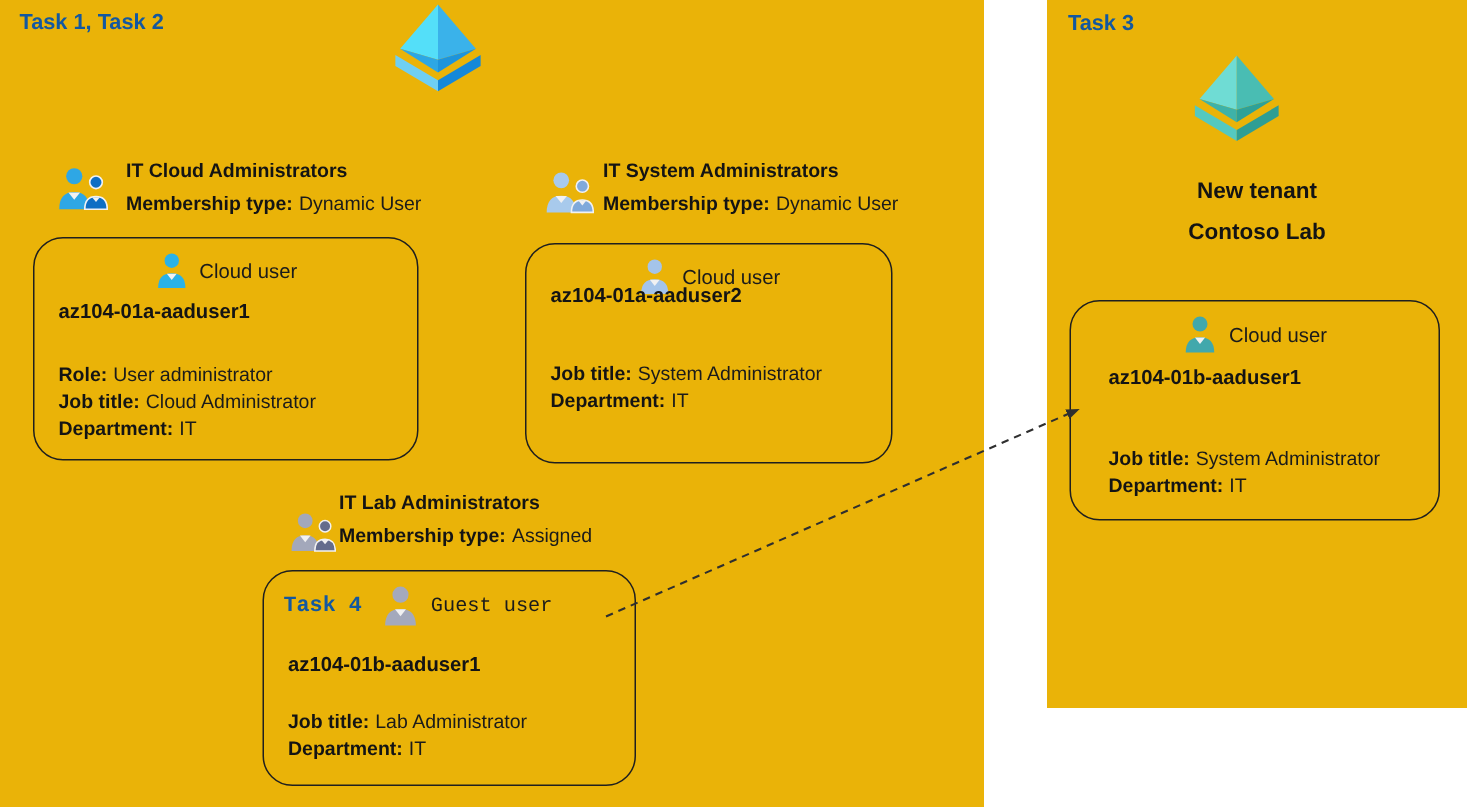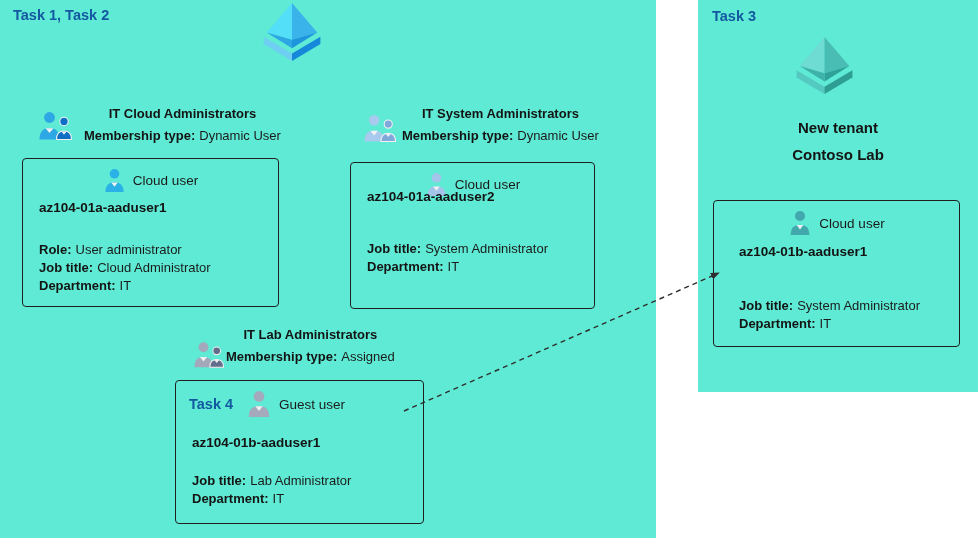--- a/index.html
+++ b/index.html
@@ -1,37 +1,37 @@
 <!DOCTYPE html>
 <html><head>
 <meta charset="utf-8">
 <style>
   html,body{margin:0;padding:0;}
   body{
     width:978px;height:540px;position:relative;background:#ffffff;
     font-family:"Liberation Sans",sans-serif;color:#1b1b1b;overflow:hidden;
   }
-  .region{position:absolute;background:#5eead4;}
+  .region{position:absolute;background:#eab308;}
   #left-region{left:0;top:0;width:656px;height:538px;}
-  #right-panel{left:698px;top:0;width:280px;height:392px;}
+  #right-panel{left:698px;top:0;width:280px;height:472px;}
   .abs{position:absolute;}
   .task-label{position:absolute;font-weight:bold;font-size:14.5px;color:#1358a0;white-space:nowrap;}
   .tenant-title{position:absolute;font-weight:bold;font-size:15.5px;color:#141414;text-align:center;white-space:nowrap;}
   .group-text{position:absolute;white-space:nowrap;}
-  .group-name{font-weight:bold;font-size:13px;line-height:16px;color:#141414;text-align:center;}
+  .group-name{font-weight:bold;font-size:13px;line-height:16px;color:#141414;}
   .membership{font-size:13px;margin-top:6px;}
   .b{font-weight:bold;color:#141414;margin-right:4px;}
   .card{
-    position:absolute;border:1.4px solid #1f1f1f;border-radius:4px;background:transparent;
+    position:absolute;border:1.4px solid #1f1f1f;border-radius:20px;background:transparent;
   }
   .card-header{
     position:absolute;left:0;right:0;top:9px;display:flex;align-items:center;
     justify-content:center;gap:7px;font-size:13.5px;white-space:nowrap;
   }
-  .card-header.left-align{justify-content:flex-start;padding-left:13px;right:auto;}
+  .card-header.left-align{justify-content:flex-start;padding-left:13px;right:auto;font-family:Liberation Mono, monospace;}
   .card-task{font-weight:bold;font-size:14.5px;color:#1358a0;margin-right:6px;}
   .username{position:absolute;left:16px;font-weight:bold;font-size:13.5px;color:#141414;white-space:nowrap;}
   .attrs{position:absolute;left:16px;font-size:13px;line-height:18px;white-space:nowrap;}
   .icon{display:block;}
   #arrow-overlay{position:absolute;left:0;top:0;z-index:6;pointer-events:none;}
   .defs-svg{position:absolute;width:0;height:0;}
 </style>
 </head>
 <body>
 

